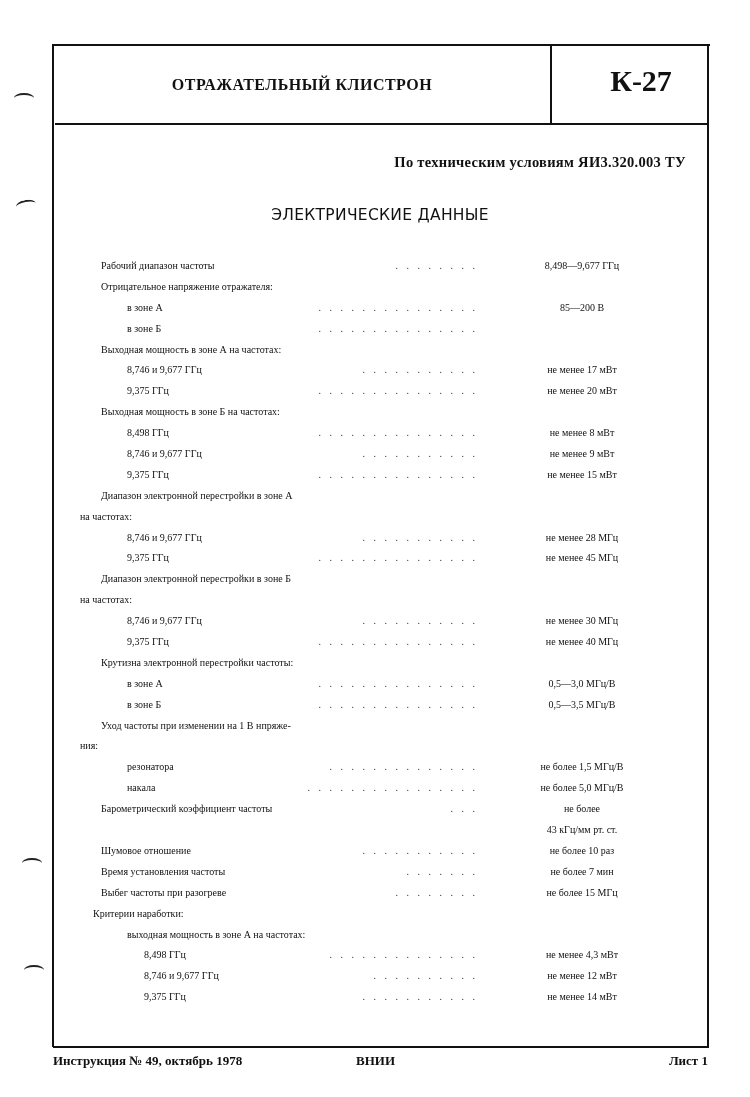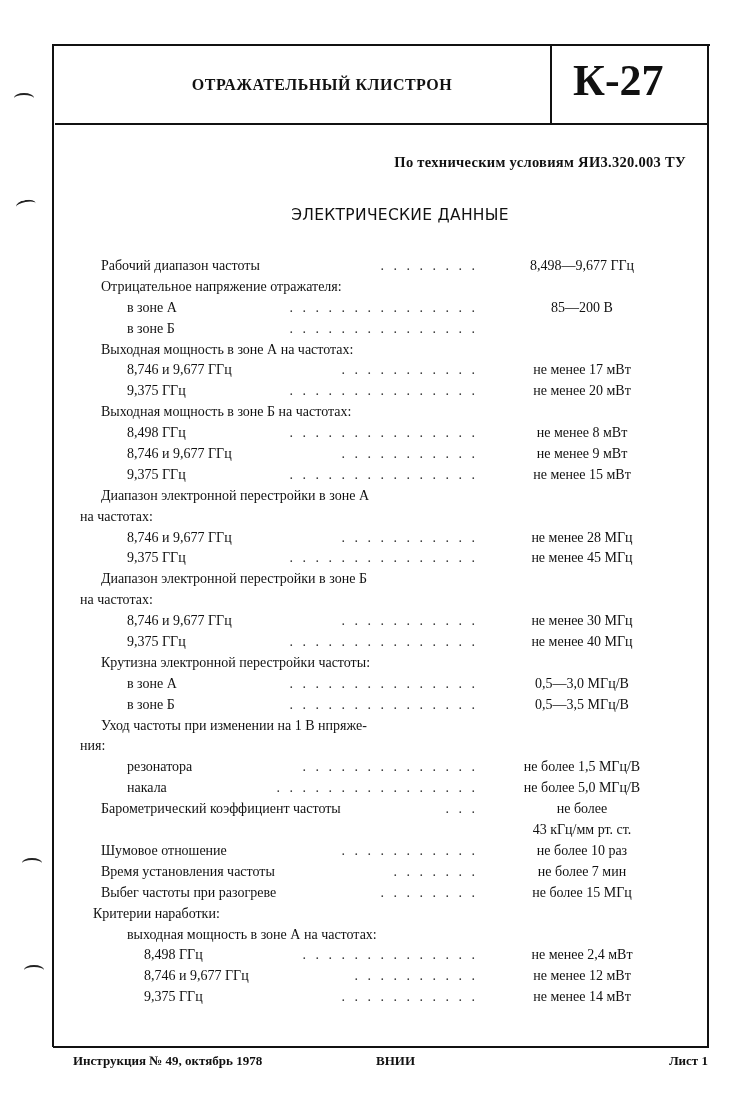--- a/index.html
+++ b/index.html
@@ -1,25 +1,25 @@
 <!DOCTYPE html>
 <html><head>
 <meta charset="utf-8">
 <style>
   html, body { margin: 0; padding: 0; background: #ffffff; }
   body { width: 750px; height: 1097px; position: relative; overflow: hidden; color: #111; font-family: "Liberation Serif", "DejaVu Serif", serif; }
-  .abs { position: absolute; padding-left: 20px; }
+  .abs { position: absolute; }
   .line-h { position: absolute; height: 2px; background: #111; }
   .line-v { position: absolute; width: 2px; background: #111; }
   .title { left: 53px; width: 498px; top: 62px; height: 46px; text-align: center; font-weight: bold; font-size: 16px; letter-spacing: 0.5px; line-height: 46px; }
-  .code { left: 553px; width: 176px; top: 56px; height: 50px; font-weight: bold; font-size: 44px; line-height: 50px; font-family: "Liberation Serif", serif; }
+  .code { left: 553px; width: 176px; top: 56px; height: 50px; text-align: center; font-weight: bold; font-size: 30px; line-height: 50px; font-family: "Liberation Serif", serif; }
   .spec { top: 154px; right: 64px; font-weight: bold; font-size: 14.5px; letter-spacing: 0.3px; }
   .section { top: 206px; left: 0; width: 760px; text-align: center; font-family: "DejaVu Sans", sans-serif; font-size: 15.5px; letter-spacing: 0.3px; }
   .rows { position: absolute; left: 0; top: 256px; width: 750px; }
-  .row { position: relative; height: 20.9px; font-size: 14px; line-height: 20.9px; white-space: nowrap; text-decoration: underline; }
+  .row { position: relative; height: 20.9px; font-size: 10px; line-height: 20.9px; white-space: nowrap; text-decoration: underline; }
   .row .lab { position: absolute; }
   .row .dots { position: absolute; right: 272px; letter-spacing: 3px; color: #333; }
   .row .val { position: absolute; text-align: center; width: 190px; left: 487px; }
   .footer { top: 1053px; font-size: 13px; font-weight: bold; }
   .mark { position: absolute; border-top: 2px solid #222; border-radius: 50% 50% 0 0; width: 20px; height: 8px; }
 </style>
 </head>
 <body>
 
 <div class="line-h" style="left:53px; top:44px; width:657px;"></div>
@@ -201,21 +201,21 @@
       <span class="val"></span>
     </div>
     <div class="row">
       <span class="lab" style="left: 127px;">выходная мощность в зоне А на частотах:</span>
       <span class="dots"></span>
       <span class="val"></span>
     </div>
     <div class="row">
       <span class="lab" style="left: 144px;">8,498 ГГц</span>
       <span class="dots">. . . . . . . . . . . . . .</span>
-      <span class="val">не менее 2,4 мВт</span>
+      <span class="val">не менее 4,3 мВт</span>
     </div>
     <div class="row">
       <span class="lab" style="left: 144px;">8,746 и 9,677 ГГц</span>
       <span class="dots">. . . . . . . . . .</span>
       <span class="val">не менее 12 мВт</span>
     </div>
     <div class="row">
       <span class="lab" style="left: 144px;">9,375 ГГц</span>
       <span class="dots">. . . . . . . . . . .</span>
       <span class="val">не менее 14 мВт</span>

